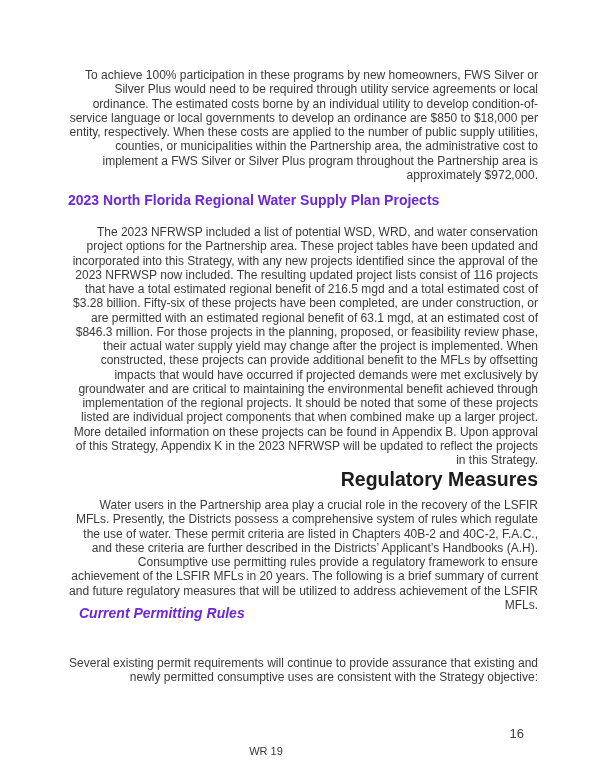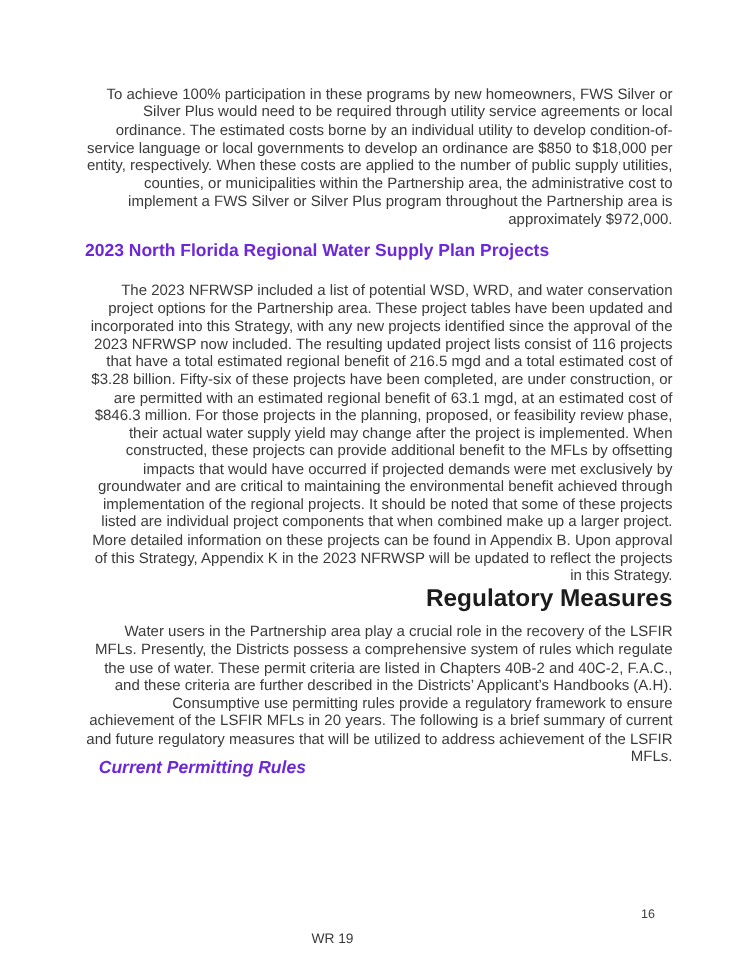--- a/index.html
+++ b/index.html
@@ -36,21 +36,21 @@
     font-size: 19.5px;
     line-height: 24px;
     font-weight: bold;
     color: #1c1c1c;
     text-align: right;
   }
   .page-number {
     position: absolute;
     top: 726px;
     right: 76px;
-    font-size: 10px;
+    font-size: 13px;
     color: #3a3a3a;
   }
   .footer-code {
     position: absolute;
     top: 745px;
     left: 0;
     width: 532px;
     text-align: center;
     font-size: 11px;
     color: #3a3a3a;
@@ -66,18 +66,19 @@
   <h2 class="block h2-teal" style="top: 191px; margin: 0;">2023 North Florida Regional Water Supply Plan Projects</h2>
 
   <p class="block body-text" style="top: 225px; margin: 0px;">The 2023 NFRWSP included a list of potential WSD, WRD, and water conservation project options for the Partnership area. These project tables have been updated and incorporated into this Strategy, with any new projects identified since the approval of the 2023 NFRWSP now included. The resulting updated project lists consist of 116 projects that have a total estimated regional benefit of 216.5 mgd and a total estimated cost of $3.28 billion. Fifty-six of these projects have been completed, are under construction, or are permitted with an estimated regional benefit of 63.1 mgd, at an estimated cost of $846.3 million. For those projects in the planning, proposed, or feasibility review phase, their actual water supply yield may change after the project is implemented. When constructed, these projects can provide additional benefit to the MFLs by offsetting impacts that would have occurred if projected demands were met exclusively by groundwater and are critical to maintaining the environmental benefit achieved through implementation of the regional projects. It should be noted that some of these projects listed are individual project components that when combined make up a larger project. More detailed information on these projects can be found in Appendix B. Upon approval of this Strategy, Appendix K in the 2023 NFRWSP will be updated to reflect the projects in this Strategy.</p>
 
   <h1 class="block h1-black" style="top: 467px; margin: 0;">Regulatory Measures</h1>
 
   <p class="block body-text" style="top: 498px; margin: 0px;">Water users in the Partnership area play a crucial role in the recovery of the LSFIR MFLs. Presently, the Districts possess a comprehensive system of rules which regulate the use of water. These permit criteria are listed in Chapters 40B-2 and 40C-2, F.A.C., and these criteria are further described in the Districts’ Applicant’s Handbooks (A.H). Consumptive use permitting rules provide a regulatory framework to ensure achievement of the LSFIR MFLs in 20 years. The following is a brief summary of current and future regulatory measures that will be utilized to address achievement of the LSFIR MFLs.</p>
 
   <h2 class="block h2-teal" style="top: 593px; margin: 11px; font-style: italic;">Current Permitting Rules</h2>
 
+  <p class="block body-text" style="top: 656px; margin: 0px;">Several existing permit requirements will continue to provide assurance that existing and newly permitted consumptive uses are consistent with the Strategy objective:</p>
 
   <div class="page-number">16</div>
 
   <div class="footer-code">WR 19</div>
 
 </div>
 
 </body></html>

